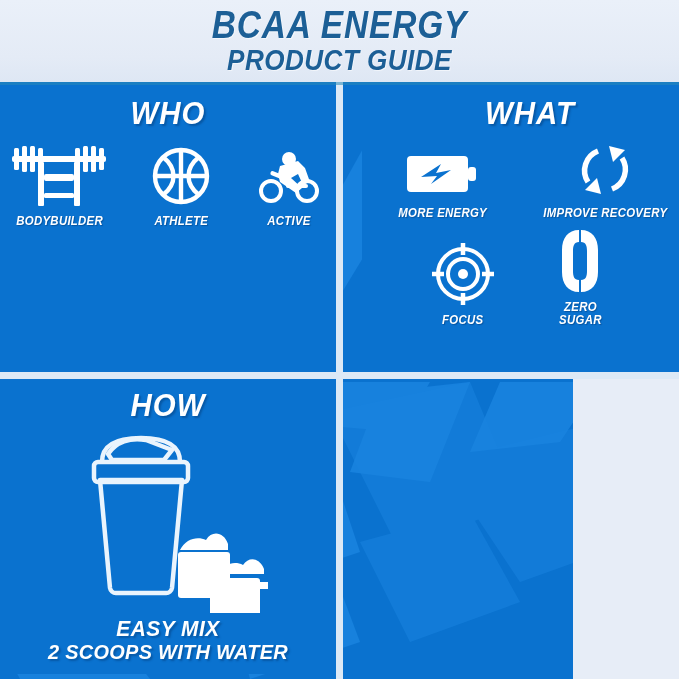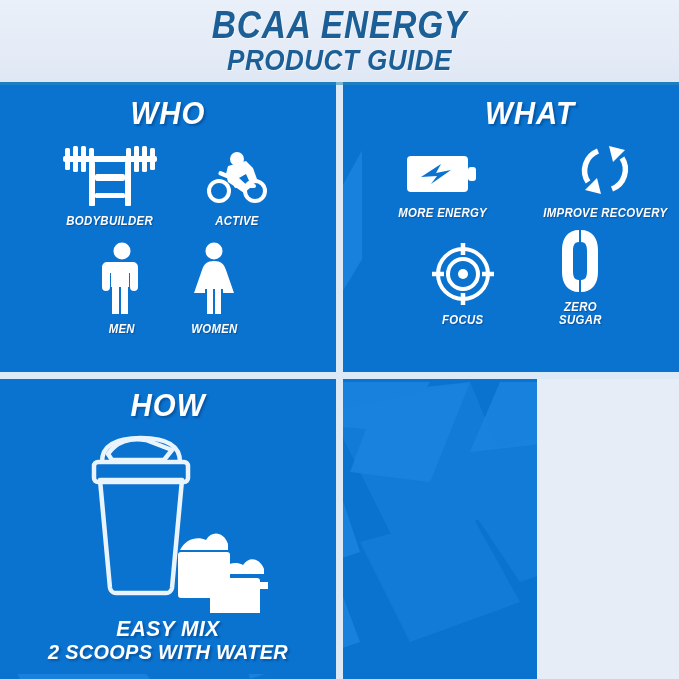--- a/index.html
+++ b/index.html
@@ -56,20 +56,21 @@
     white-space: nowrap;
   }
 
   
   #grid {
     position: absolute;
     left: 0; top: 82px;
     width: 537px;
     height: 597px;
     background: #0a72cf;
+    padding-left: 36px;
   }
   .bgpattern {
     position: absolute;
     inset: 0;
     overflow: hidden;
     pointer-events: none;
   }
   .quad {
     position: absolute;
     overflow: hidden;
@@ -274,20 +275,34 @@
                   <rect x="62" y="18" width="6" height="44" rx="1"></rect>
 
                   <rect x="32" y="30" width="30" height="7" rx="2"></rect>
                   <rect x="32" y="49" width="30" height="5" rx="1.5"></rect>
                 </g>
               </svg>
             </span>
             <span class="caption">BODYBUILDER</span>
           </div>
 
+          <div class="cell">
+            <span class="ico">
+              <svg width="60" height="60" viewBox="0 0 60 60">
+                <g fill="none" stroke="#ffffff" stroke-width="4.4">
+                  <circle cx="30" cy="30" r="26"></circle>
+                  <line x1="30" y1="4" x2="30" y2="56"></line>
+                  <line x1="4" y1="30" x2="56" y2="30"></line>
+                  <path d="M12 11 C26 22 26 38 12 49"></path>
+                  <path d="M48 11 C34 22 34 38 48 49"></path>
+                </g>
+              </svg>
+            </span>
+            <span class="caption">ATHLETE</span>
+          </div>
 
           <div class="cell">
             <span class="ico">
               <svg width="62" height="58" viewBox="0 0 62 58">
                 <g fill="none" stroke="#ffffff" stroke-width="4">
                   <circle cx="13" cy="43" r="10"></circle>
                   <circle cx="49" cy="43" r="10"></circle>
                 </g>
                 <g fill="#ffffff">
                   <circle cx="31" cy="11" r="7"></circle>
@@ -295,47 +310,20 @@
                   <rect x="12" y="26" width="20" height="4.5" rx="2" transform="rotate(22 22 28)"></rect>
                   <rect x="28" y="36" width="22" height="4" rx="2"></rect>
                 </g>
               </svg>
             </span>
             <span class="caption">ACTIVE</span>
           </div>
 
         </div>
 
-        <div class="row" id="who-row2">
-
-          <div class="cell">
-            <span class="ico">
-              <svg width="44" height="72" viewBox="0 0 44 72">
-                <g fill="#ffffff">
-                  <circle cx="22" cy="9" r="8.5"></circle>
-                  <path d="M11 20 h22 a5 5 0 0 1 5 5 v20 a4 4 0 0 1 -8 0 v-14 h-1 v14 h-1 v27 h-7 v-27 h-2 v27 h-7 v-27 h-1 v-14 h-1 v14 a4 4 0 0 1 -8 0 v-20 a5 5 0 0 1 5 -5 z"></path>
-                </g>
-              </svg>
-            </span>
-            <span class="caption">MEN</span>
-          </div>
-
-          <div class="cell">
-            <span class="ico">
-              <svg width="52" height="72" viewBox="0 0 52 72">
-                <g fill="#ffffff">
-                  <circle cx="26" cy="9" r="8.5"></circle>
-                  <path d="M26 19 c7 0 10 3 12 9 l8 23 h-11 v-4 l-2 0 v25 h-6 v-25 h-2 v25 h-6 v-25 l-2 0 v4 h-11 l8 -23 c2 -6 5 -9 12 -9 z"></path>
-                </g>
-              </svg>
-            </span>
-            <span class="caption">WOMEN</span>
-          </div>
-
-        </div>
       </div>
     </div>
 
     <div class="quad" id="q-what">
       <div class="quad-inner">
         <div class="heading">WHAT</div>
 
         <div class="row" id="what-row1">
 
           <div class="cell">

